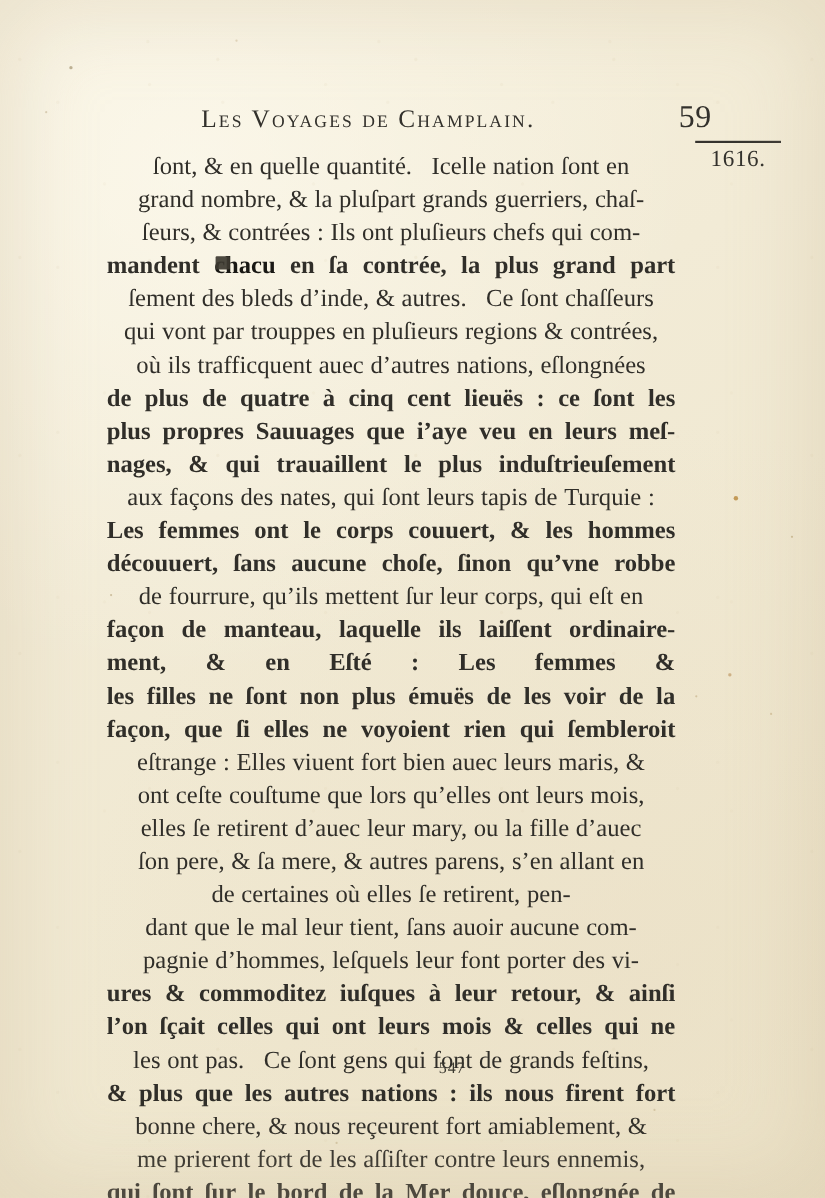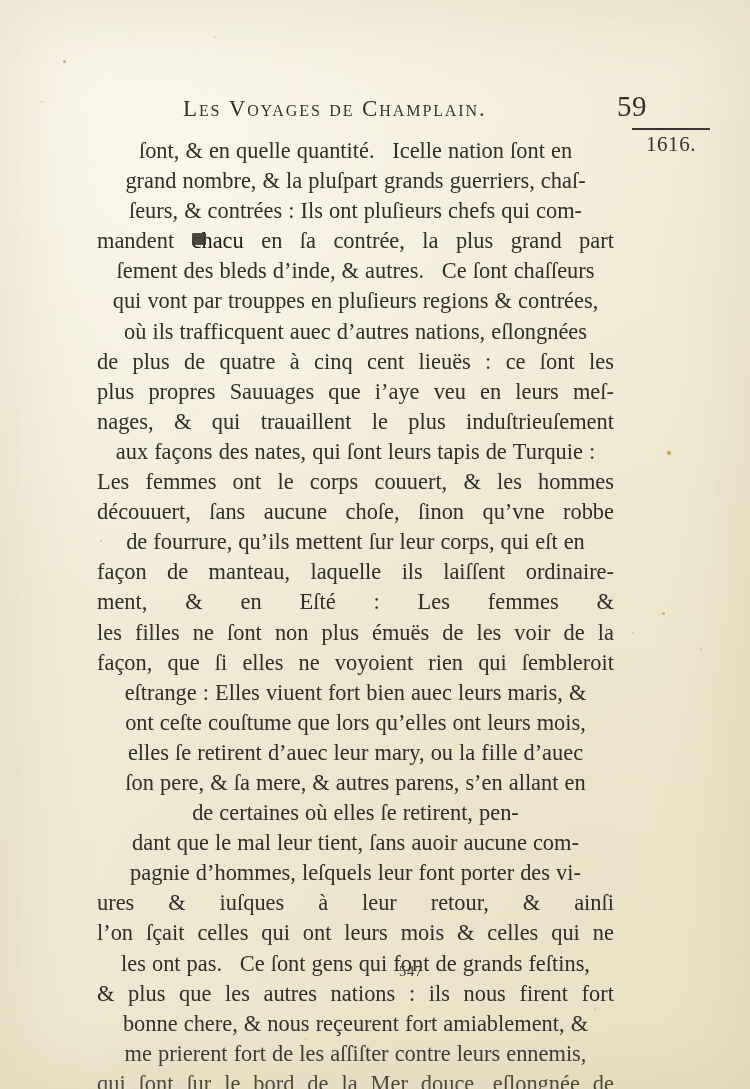--- a/index.html
+++ b/index.html
@@ -113,20 +113,21 @@
     line-height: 30.1px;
     height: 30.1px;
     align-items: baseline;
     color: #302e29;
     white-space: pre;
     overflow: visible;
   }
   
   .line.just {
     justify-content: space-between;
+    font-weight: bold;
   }
   .line.tight {
     justify-content: center;
   }
   .line.tight > .w { margin-right: 0.27em; }
   .line.tight > .w:last-child { margin-right: 0; }
 
   .w { display: inline-block; }
 
   
@@ -197,21 +198,21 @@
       <div class="line just"><span class="w">ment,</span><span class="w">&amp;</span><span class="w">en</span><span class="w">Eſté</span><span class="w">:</span><span class="w">Les</span><span class="w">femmes</span><span class="w">&amp;</span></div>
       <div class="line just"><span class="w">les</span><span class="w">filles</span><span class="w">ne</span><span class="w">ſont</span><span class="w">non</span><span class="w">plus</span><span class="w">émuës</span><span class="w">de</span><span class="w">les</span><span class="w">voir</span><span class="w">de</span><span class="w">la</span></div>
       <div class="line just"><span class="w">façon,</span><span class="w">que</span><span class="w">ſi</span><span class="w">elles</span><span class="w">ne</span><span class="w">voyoient</span><span class="w">rien</span><span class="w">qui</span><span class="w">ſembleroit</span></div>
       <div class="line tight"><span class="w">eſtrange</span><span class="w">:</span><span class="w">Elles</span><span class="w">viuent</span><span class="w">fort</span><span class="w">bien</span><span class="w">auec</span><span class="w">leurs</span><span class="w">maris,</span><span class="w">&amp;</span></div>
       <div class="line tight"><span class="w">ont</span><span class="w">ceſte</span><span class="w">couſtume</span><span class="w">que</span><span class="w">lors</span><span class="w">qu’elles</span><span class="w">ont</span><span class="w">leurs</span><span class="w">mois,</span></div>
       <div class="line tight"><span class="w">elles</span><span class="w">ſe</span><span class="w">retirent</span><span class="w">d’auec</span><span class="w">leur</span><span class="w">mary,</span><span class="w">ou</span><span class="w">la</span><span class="w">fille</span><span class="w">d’auec</span></div>
       <div class="line tight"><span class="w">ſon</span><span class="w">pere,</span><span class="w">&amp;</span><span class="w">ſa</span><span class="w">mere,</span><span class="w">&amp;</span><span class="w">autres</span><span class="w">parens,</span><span class="w">s’en</span><span class="w">allant</span><span class="w">en</span></div>
       <div class="line tight"><span class="w">de</span><span class="w">certaines</span><span class="w">où</span><span class="w">elles</span><span class="w">ſe</span><span class="w">retirent,</span><span class="w">pen-</span></div>
       <div class="line tight"><span class="w">dant</span><span class="w">que</span><span class="w">le</span><span class="w">mal</span><span class="w">leur</span><span class="w">tient,</span><span class="w">ſans</span><span class="w">auoir</span><span class="w">aucune</span><span class="w">com-</span></div>
       <div class="line tight"><span class="w">pagnie</span><span class="w">d’hommes,</span><span class="w">leſquels</span><span class="w">leur</span><span class="w">font</span><span class="w">porter</span><span class="w">des</span><span class="w">vi-</span></div>
-      <div class="line just"><span class="w">ures</span><span class="w">&amp;</span><span class="w">iuſques</span><span class="w">à</span><span class="w">leur</span><span class="w">retour,</span><span class="w">&amp;</span><span class="w">ainſi</span></div>
+      <div class="line just"><span class="w">ures</span><span class="w">&amp;</span><span class="w">commoditez</span><span class="w">iuſques</span><span class="w">à</span><span class="w">leur</span><span class="w">retour,</span><span class="w">&amp;</span><span class="w">ainſi</span></div>
       <div class="line just"><span class="w">l’on</span><span class="w">ſçait</span><span class="w">celles</span><span class="w">qui</span><span class="w">ont</span><span class="w">leurs</span><span class="w">mois</span><span class="w">&amp;</span><span class="w">celles</span><span class="w">qui</span><span class="w">ne</span></div>
       <div class="line tight"><span class="w">les</span><span class="w">ont</span><span class="w">pas.</span><span class="w"> </span><span class="w">Ce</span><span class="w">ſont</span><span class="w">gens</span><span class="w">qui</span><span class="w">font</span><span class="w">de</span><span class="w">grands</span><span class="w">feſtins,</span></div>
       <div class="line just"><span class="w">&amp;</span><span class="w">plus</span><span class="w">que</span><span class="w">les</span><span class="w">autres</span><span class="w">nations</span><span class="w">:</span><span class="w">ils</span><span class="w">nous</span><span class="w">firent</span><span class="w">fort</span></div>
       <div class="line tight"><span class="w">bonne</span><span class="w">chere,</span><span class="w">&amp;</span><span class="w">nous</span><span class="w">reçeurent</span><span class="w">fort</span><span class="w">amiablement,</span><span class="w">&amp;</span></div>
       <div class="line tight"><span class="w">me</span><span class="w">prierent</span><span class="w">fort</span><span class="w">de</span><span class="w">les</span><span class="w">aſſiſter</span><span class="w">contre</span><span class="w">leurs</span><span class="w">ennemis,</span></div>
       <div class="line just"><span class="w">qui</span><span class="w">ſont</span><span class="w">ſur</span><span class="w">le</span><span class="w">bord</span><span class="w">de</span><span class="w">la</span><span class="w">Mer</span><span class="w">douce,</span><span class="w">eſlongnée</span><span class="w">de</span></div>
     </div>
 
   <div class="footer">
     <span class="footer-num">547</span>

